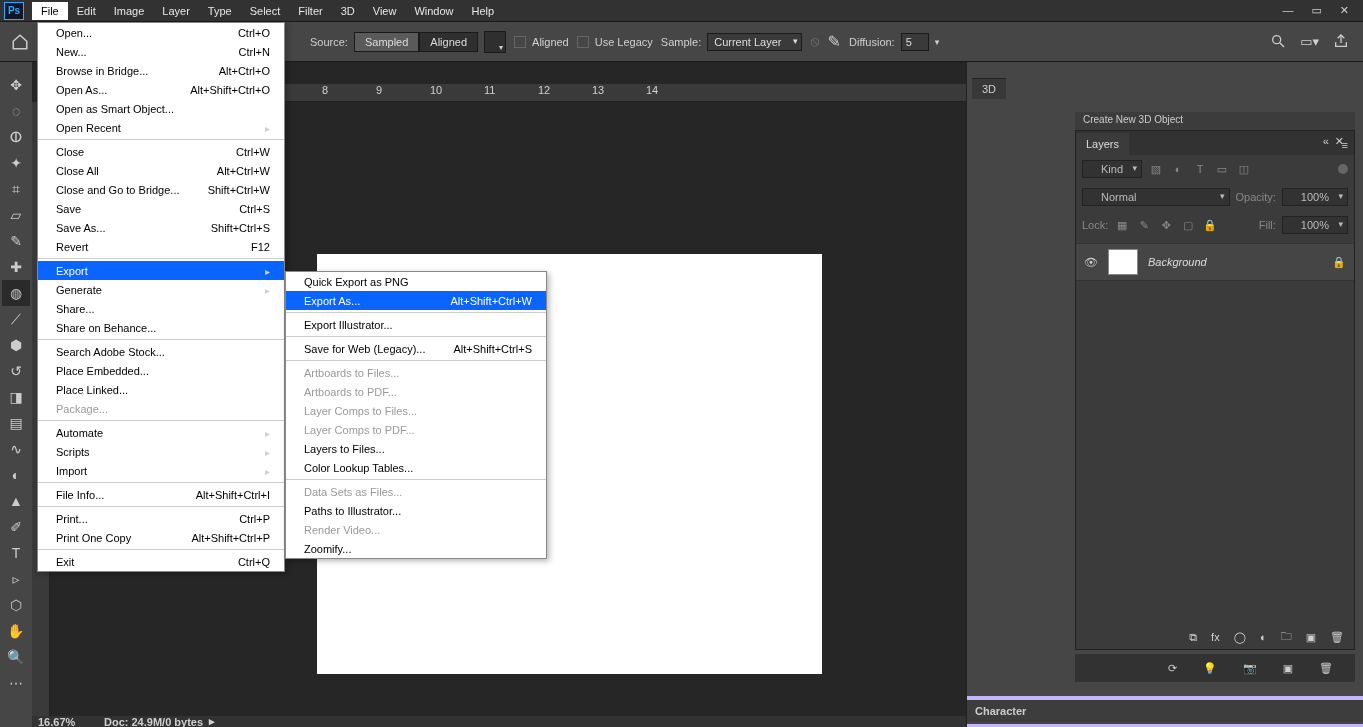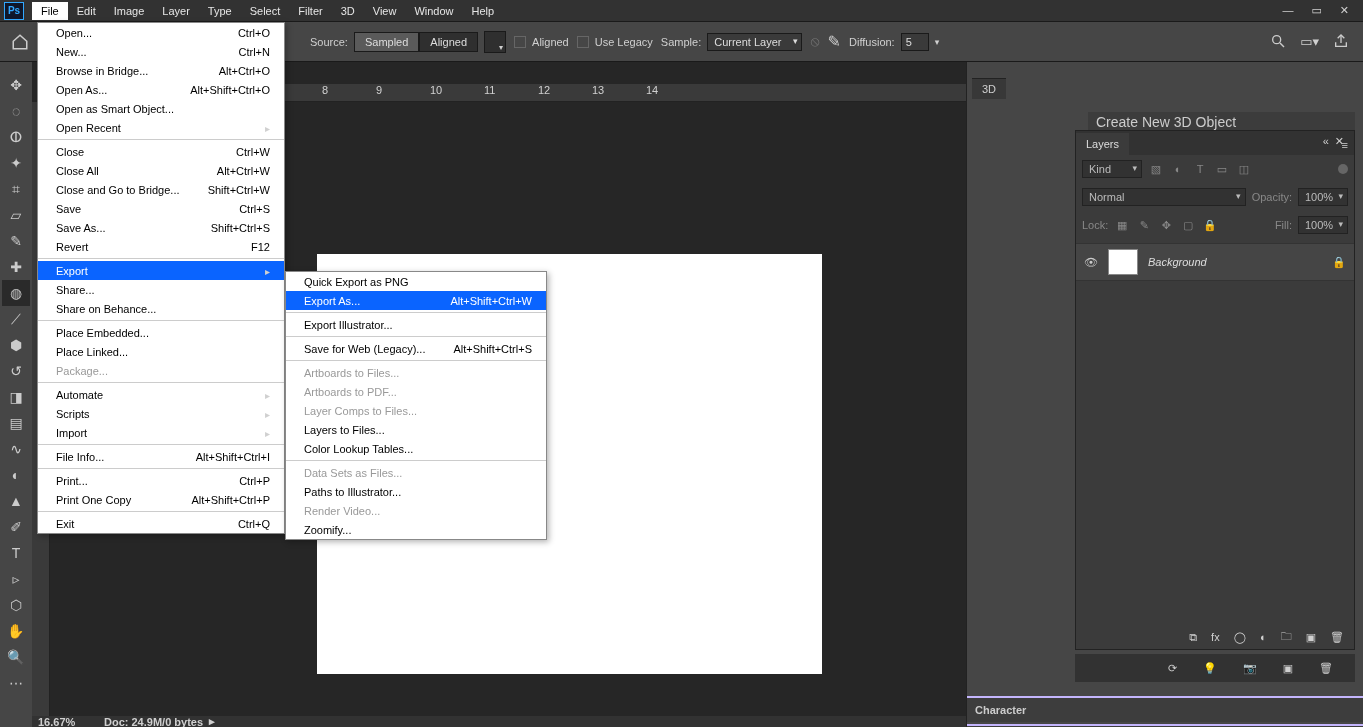--- a/index.html
+++ b/index.html
@@ -59,38 +59,38 @@
 .submenu .drow { display:flex; justify-content:space-between; padding:2px 14px 2px 18px; color:#000; height:19px; align-items:center; }
 .submenu hr { border:none; border-top:1px solid #ccc; margin:2px 0; }
 .submenu .drow.hl { background:#0a64ff; }
 .submenu .drow.hl .lab, .submenu .drow.hl .sc { color:#fff; }
 .submenu .drow.dis .lab { color:#999; }
 .submenu .lab, .submenu .sc { color:#000; }
 
 
 .rightpanels { position:absolute; right:0; top:62px; width:397px; bottom:0; background:#464646; border-left:1px solid #222; }
 .tab3d { position:absolute; left:5px; top:16px; background:#383838; padding:4px 10px; border-top:1px solid #222; font-size:11px; }
-.create3d { position:absolute; left:121px; top:50px; right:8px; height:18px; background:#3c3c3c; color:#ccc; padding:2px 8px; font-size:14px; }
+.create3d { position:absolute; left:108px; top:50px; right:8px; height:18px; background:#3c3c3c; color:#ccc; padding:2px 8px; font-size:10px; }
 .layerspanel { position:absolute; left:108px; top:68px; right:8px; height:520px; background:#3b3b3b; border:1px solid #222; }
 .layerspanel .ptabs { height:24px; background:#323232; display:flex; align-items:flex-end; }
 .layerspanel .ptab { padding:5px 10px; background:#3b3b3b; color:#ddd; font-size:11px; }
 .layerspanel .prow { display:flex; align-items:center; gap:6px; padding:4px 6px; height:28px; }
-.layerspanel .psel { background:#323232; border:1px solid #222; flex:1; padding:2px 6px; color:#bbb; position:relative; font-size:11px; }
+.layerspanel .psel { background:#323232; border:1px solid #222; flex:1; padding:2px 18px; color:#bbb; position:relative; font-size:11px; }
 .layerspanel .psel::after { content:"▾"; position:absolute; right:4px; font-size:9px; }
 .layerspanel .psel.op { flex:0 0 50px; }
 .layerspanel .ic { width:16px; height:16px; display:flex; align-items:center; justify-content:center; color:#888; font-size:11px; }
 .layerrow { display:flex; align-items:center; height:38px; background:#454545; border-top:1px solid #333; border-bottom:1px solid #333; padding:0 8px; gap:10px; margin-top:4px; }
 .layerrow .thumb { width:30px; height:26px; background:#fff; border:1px solid #888; }
 .layerrow .lname { font-style:italic; color:#ddd; }
 .layerrow .eye { color:#ccc; }
 .layerrow .lock { margin-left:auto; color:#888; }
 .panelfoot { position:absolute; bottom:0; left:0; right:0; height:24px; display:flex; justify-content:flex-end; gap:14px; padding-right:10px; align-items:center; color:#888; font-size:12px; }
 
 .layersbottom { position:absolute; left:108px; top:592px; right:8px; height:28px; background:#323232; display:flex; justify-content:flex-end; gap:26px; padding-right:22px; align-items:center; color:#888; font-size:13px; }
-.collapsedpanel { position:absolute; left:0; right:0; height:26px; background:#3d3d3d; border-top:2px solid #c4b5fd; display:flex; align-items:center; padding-left:8px; font-size:11px; font-weight:bold; color:#ccc; }
+.collapsedpanel { position:absolute; left:0; right:0; height:26px; background:#3d3d3d; border-top:4px solid #c4b5fd; display:flex; align-items:center; padding-left:8px; font-size:11px; font-weight:bold; color:#ccc; }
 .cp-char { top:634px; }
 .cp-styles { top:662px; }
 
 
 .floatcollapsed { position:absolute; left:1016px; top:172px; width:22px; height:56px; background:#3b3b3b; border:1px solid #222; display:flex; flex-direction:column; align-items:center; justify-content:center; gap:4px; }
 .floatcollapsed::before { content:"«"; position:absolute; top:-18px; left:0; width:14px; font-size:10px; color:#aaa; }
 .floatcollapsed span { font-size:12px; color:#bbb; }
 
 .panelhdr-icons { position:absolute; right:10px; top:4px; display:flex; gap:6px; color:#aaa; font-size:11px; }
 </style>
@@ -269,26 +269,33 @@
     <div class="drow">
       <span class="lab">Revert</span>
       <span class="sc">F12</span>
     </div>
     <hr>
     <div class="drow hl">
       <span class="lab">Export</span>
       <span class="sub"></span>
     </div>
     <div class="drow">
+      <span class="lab">Generate</span>
+      <span class="sub"></span>
+    </div>
+    <div class="drow">
       <span class="lab">Share...</span>
     </div>
     <div class="drow">
       <span class="lab">Share on Behance...</span>
     </div>
     <hr>
+    <div class="drow">
+      <span class="lab">Search Adobe Stock...</span>
+    </div>
     <div class="drow">
       <span class="lab">Place Embedded...</span>
     </div>
     <div class="drow">
       <span class="lab">Place Linked...</span>
     </div>
     <div class="drow dis">
       <span class="lab">Package...</span>
     </div>
     <hr>
@@ -344,20 +351,23 @@
     </div>
     <hr>
     <div class="drow dis">
       <span class="lab">Artboards to Files...</span>
     </div>
     <div class="drow dis">
       <span class="lab">Artboards to PDF...</span>
     </div>
     <div class="drow dis">
       <span class="lab">Layer Comps to Files...</span>
+    </div>
+    <div class="drow dis">
+      <span class="lab">Layer Comps to PDF...</span>
     </div>
     <div class="drow">
       <span class="lab">Layers to Files...</span>
     </div>
     <div class="drow">
       <span class="lab">Color Lookup Tables...</span>
     </div>
     <hr>
     <div class="drow dis">
       <span class="lab">Data Sets as Files...</span>

